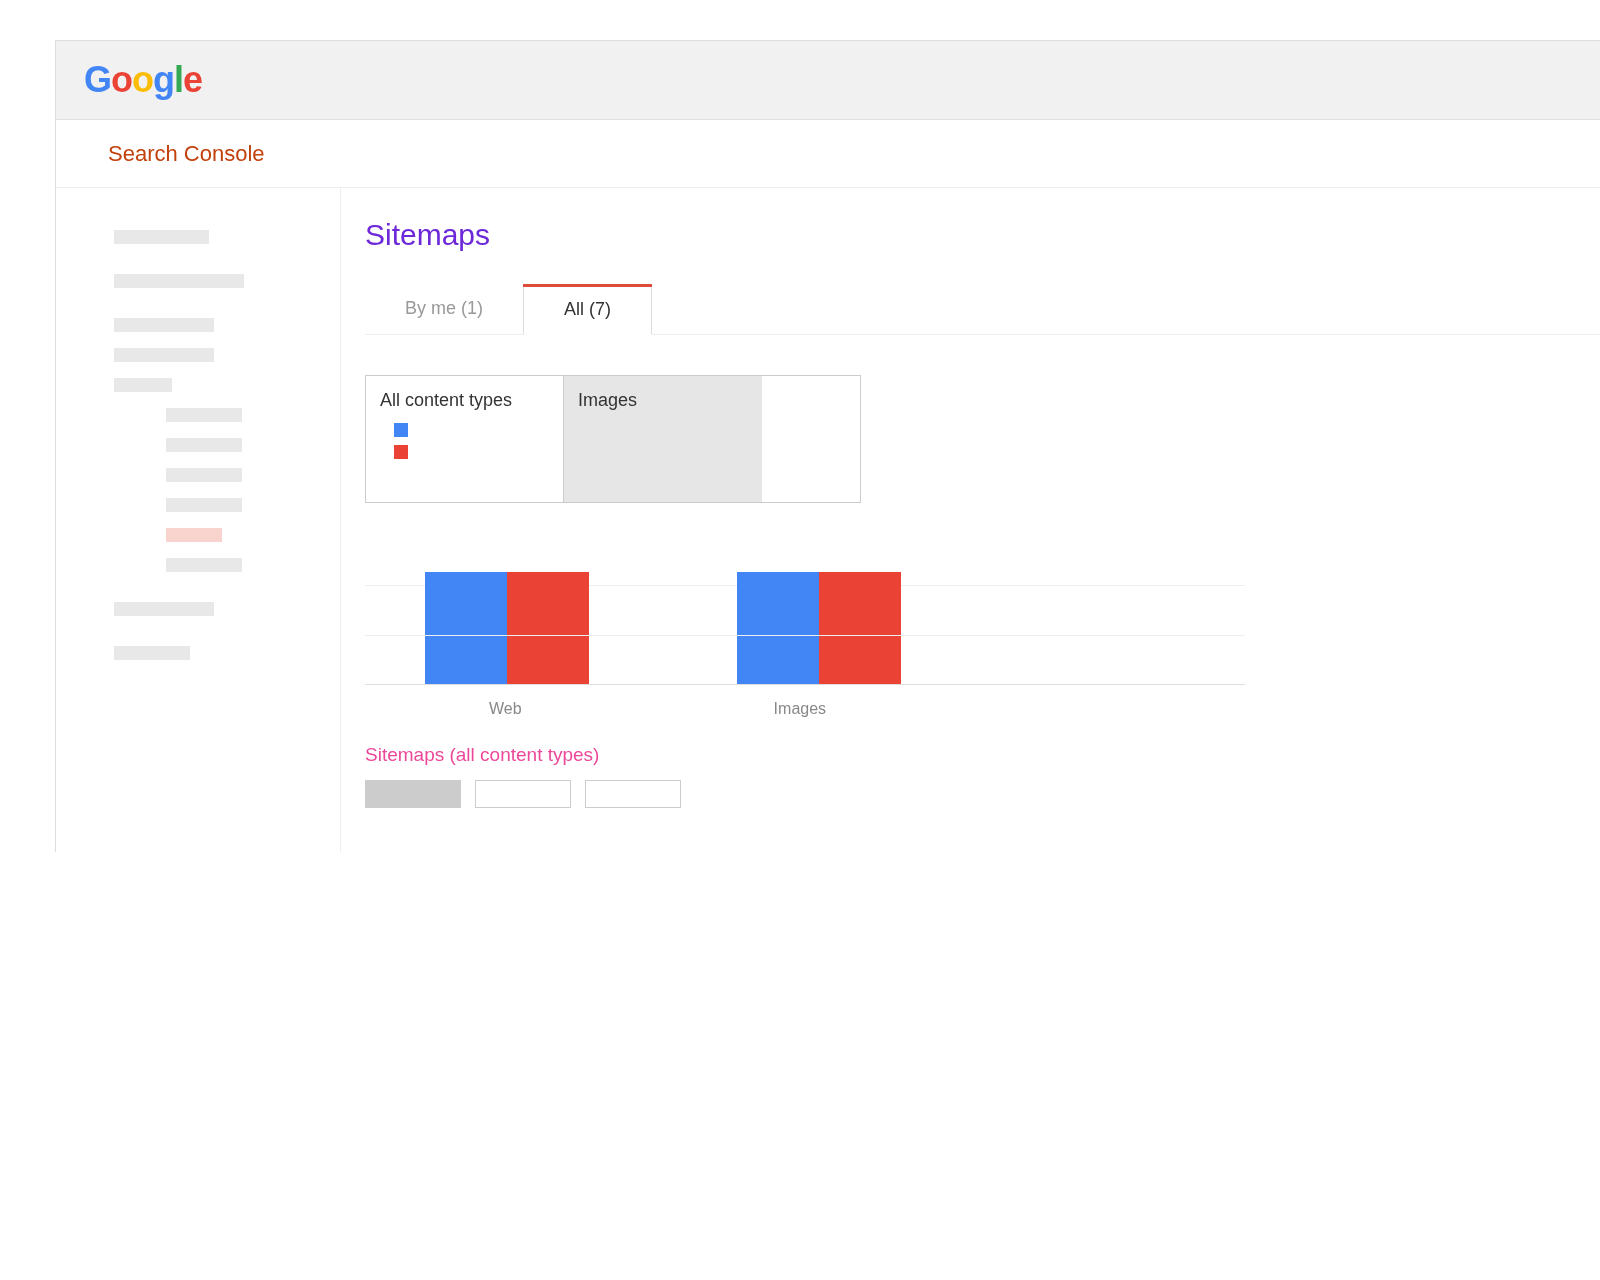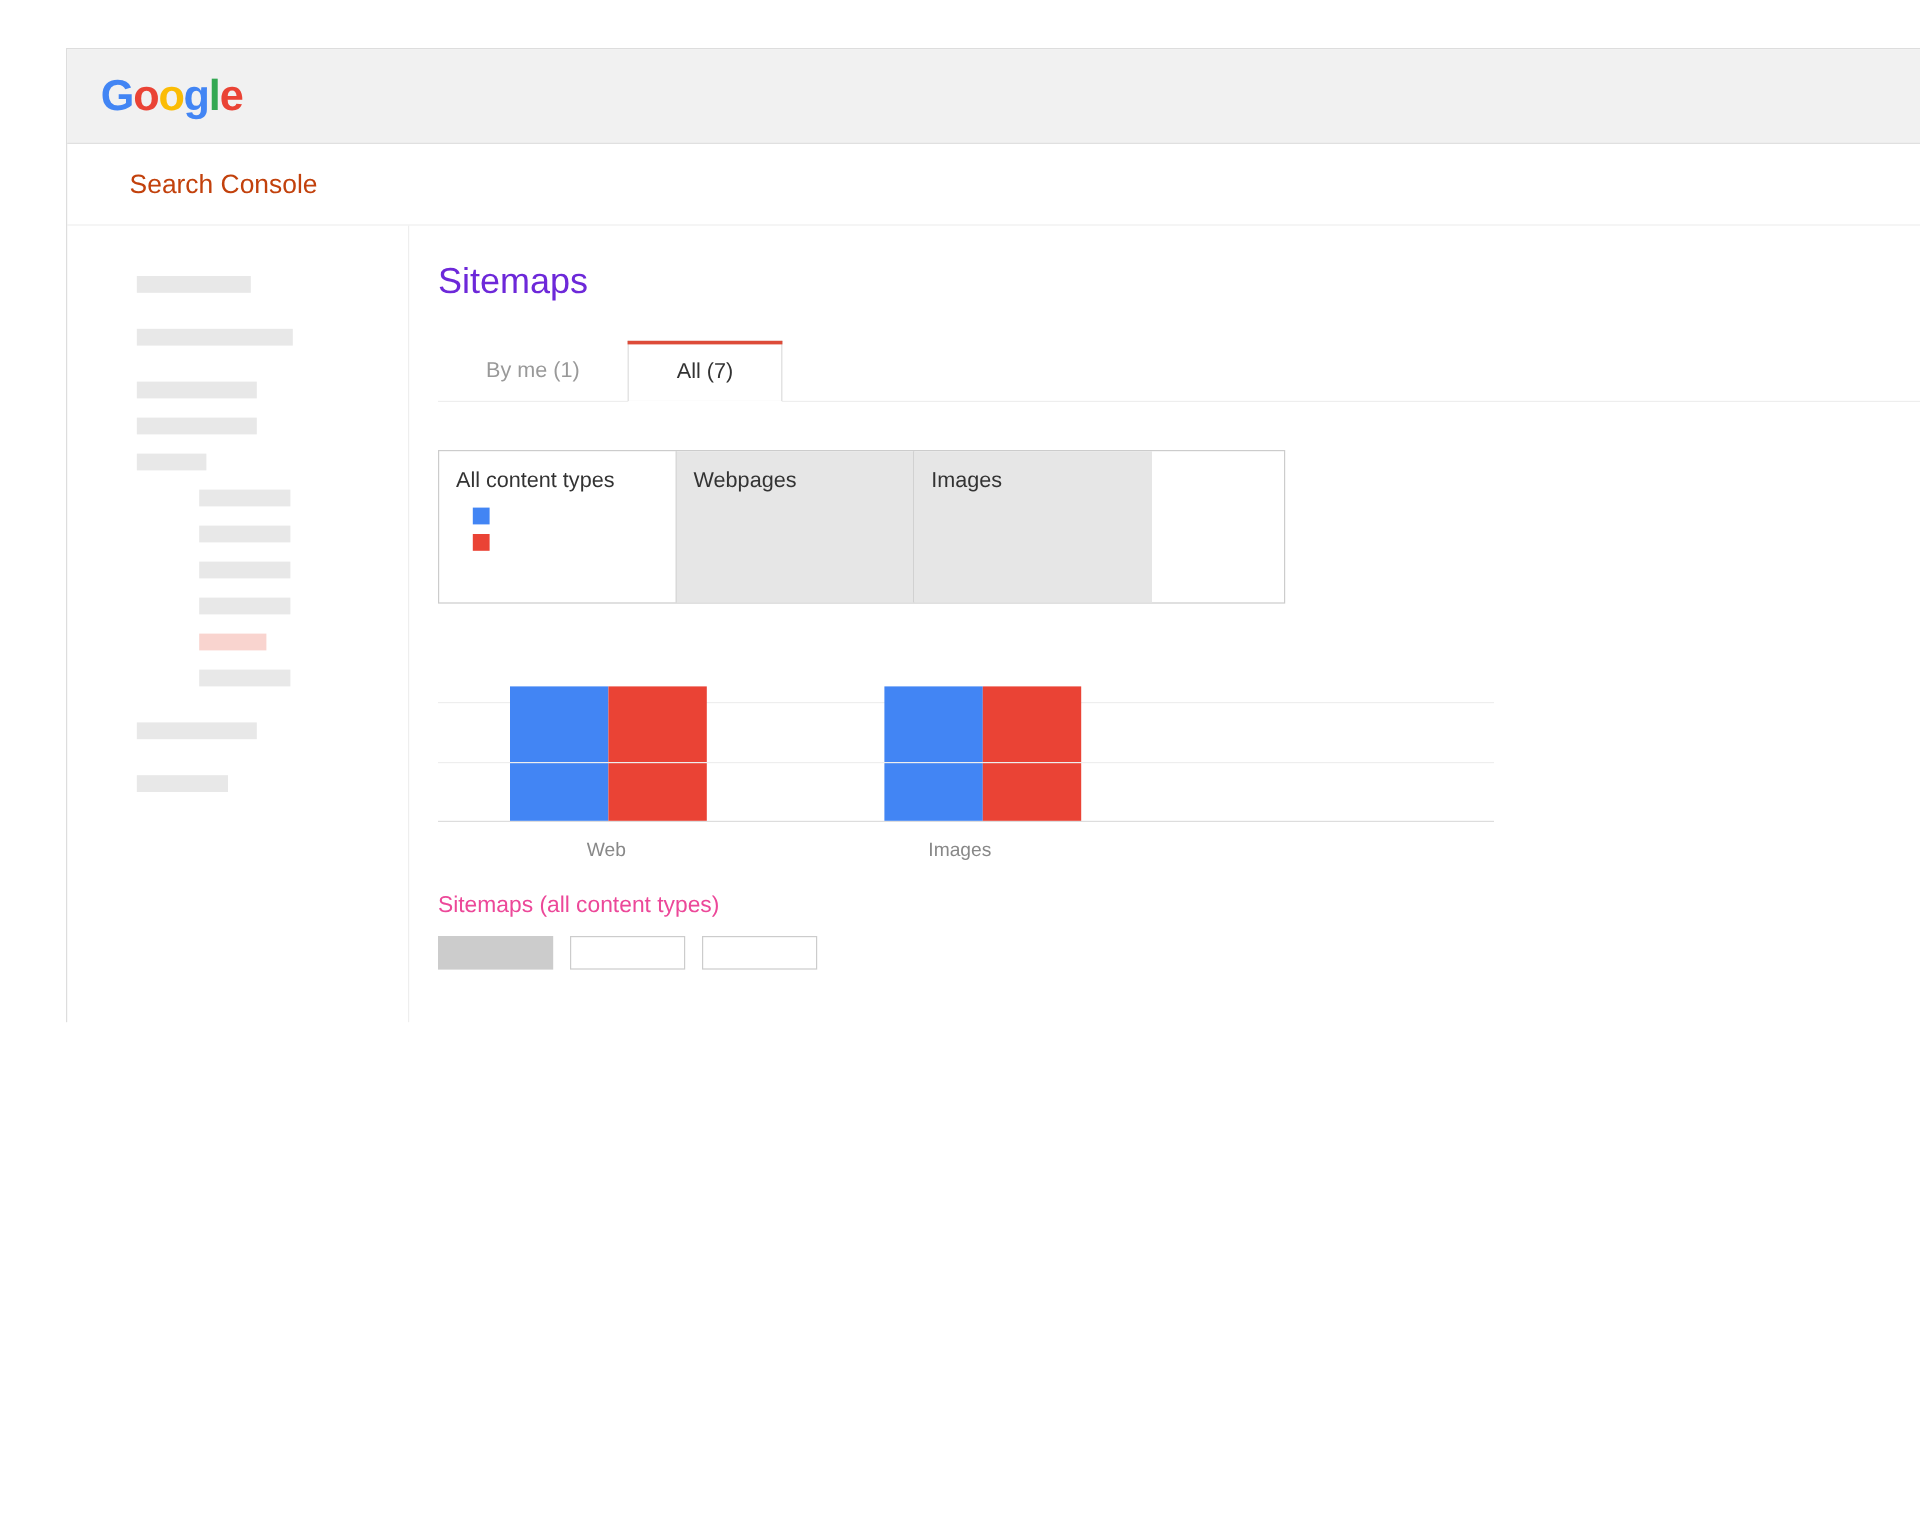--- a/index.html
+++ b/index.html
@@ -17,21 +17,21 @@
     .sidebar { width: 285px; padding: 42px 0 0 58px; border-right: 1px solid #eee; }
     .sidebar-placeholder { background: #e8e8e8; height: 14px; margin-bottom: 30px; }
     .sidebar-placeholder.indent { margin-left: 52px; margin-bottom: 16px; }
     .sidebar-placeholder.red { background: #f9d4cf; }
     .content { flex: 1; padding: 30px 0 0 24px; }
     .page-title { font-size: 30px; color: #6d28d9; font-weight: normal; margin-bottom: 32px; }
     .tabs { display: flex; border-bottom: 1px solid #eee; margin-bottom: 40px; }
     .tab { padding: 14px 40px; font-size: 18px; color: #999; cursor: pointer; position: relative; }
     .tab.active { color: #333; border: 1px solid #ddd; border-bottom: 1px solid #fff; margin-bottom: -1px; }
     .tab.active::before { content: ''; position: absolute; top: -1px; left: -1px; right: -1px; height: 3px; background: #dd4b39; }
-    .type-panels { display: flex; border: 1px solid #ccc; width: 706px; margin-bottom: 70px; }
+    .type-panels { display: flex; border: 1px solid #ccc; width: 496px; margin-bottom: 70px; }
     .type-panel { width: 198px; height: 126px; padding: 14px 14px; font-size: 18px; color: #333; border-right: 1px solid #ccc; }
     .type-panel:last-child { border-right: none; }
     .type-panel.inactive { background: #e6e6e6; cursor: pointer; }
     .legend-swatch { width: 14px; height: 14px; margin-top: 12px; margin-left: 14px; }
     .swatch-blue { background: #4285F4; }
     .swatch-red { background: #EA4335; }
     .chart-area { padding: 0 0 0 0; width: 880px; position: relative; }
     .chart-grid { height: 112px; position: relative; border-bottom: 1px solid #ddd; }
     .chart-grid::before { content: ''; position: absolute; top: 12px; left: 0; right: 0; height: 1px; background: #eee; }
     .chart-grid::after { content: ''; position: absolute; top: 62px; left: 0; right: 0; height: 1px; background: #eee; }
@@ -93,23 +93,20 @@
         <div class="tab active">All (7)</div>
       </div>
 
       <div class="type-panels">
         <div class="type-panel">
           <div>All content types</div>
           <div class="legend-swatch swatch-blue"></div>
           <div class="legend-swatch swatch-red" style="margin-top:8px"></div>
         </div>
         <div class="type-panel inactive">
-          <div>Webpages</div>
-        </div>
-        <div class="type-panel inactive">
           <div>Images</div>
         </div>
       </div>
 
       <div class="chart-area">
         <div class="chart-grid">
           <div class="bar-group g1">
             <div class="bar blue"></div>
             <div class="bar red"></div>
           </div>

